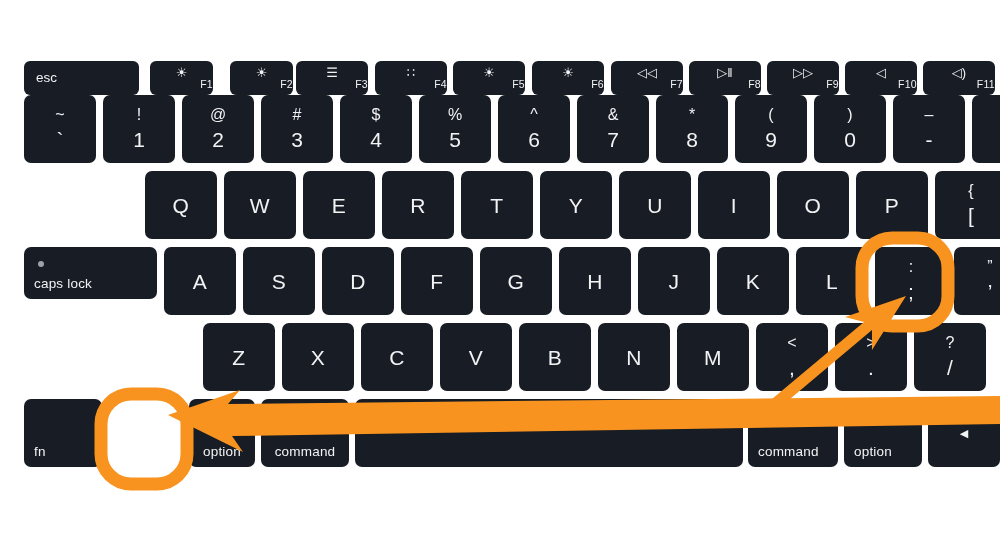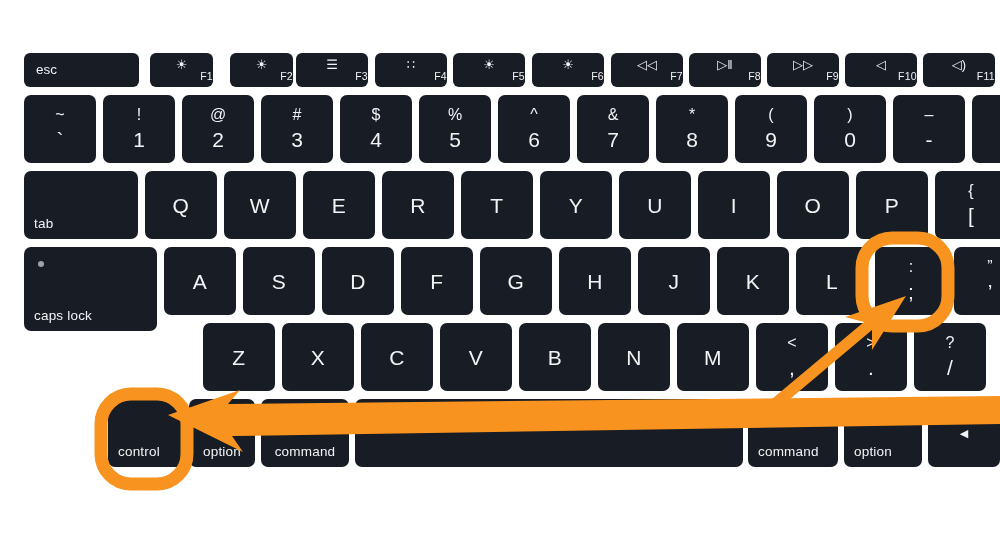--- a/index.html
+++ b/index.html
@@ -13,21 +13,21 @@
   #keyboard{position:absolute;left:0;top:0;width:1000px;height:538px;}
 
   .key{
     position:absolute;
     background:#181c24;
     border-radius:7px;
     color:#f2f3f5;
     box-sizing:border-box;
     user-select:none;
   }
-  .key.fnkey{border-radius:6px;}
+  .key.fnkey{border-radius:6px;margin-top:8px;}
 
   
   .lbl-center{
     position:absolute;left:0;right:0;top:50%;
     transform:translateY(-50%);
     text-align:center;
     font-size:21px;
     font-weight:400;
     letter-spacing:.5px;
     line-height:1;
@@ -175,23 +175,20 @@
       <span class="lbl-lo">0</span>
     </div>
     <div class="key " style="left: 893px; top: 95px; width: 72px; height: 68px;">
       <span class="lbl-up">–</span>
       <span class="lbl-lo">-</span>
     </div>
     <div class="key " style="left: 972px; top: 95px; width: 72px; height: 68px;">
       <span class="lbl-up">+</span>
       <span class="lbl-lo">=</span>
     </div>
-    <div class="key " style="left: 24px; top: 171px; width: 114px; height: 68px;">
-      <span class="lbl-bl">tab</span>
-    </div>
     <div class="key " style="left: 145px; top: 171px; width: 72px; height: 68px;">
       <span class="lbl-center">Q</span>
     </div>
     <div class="key " style="left: 224px; top: 171px; width: 72px; height: 68px;">
       <span class="lbl-center">W</span>
     </div>
     <div class="key " style="left: 303px; top: 171px; width: 72px; height: 68px;">
       <span class="lbl-center">E</span>
     </div>
     <div class="key " style="left: 382px; top: 171px; width: 72px; height: 68px;">
@@ -212,21 +209,21 @@
     <div class="key " style="left: 777px; top: 171px; width: 72px; height: 68px;">
       <span class="lbl-center">O</span>
     </div>
     <div class="key " style="left: 856px; top: 171px; width: 72px; height: 68px;">
       <span class="lbl-center">P</span>
     </div>
     <div class="key " style="left: 935px; top: 171px; width: 72px; height: 68px;">
       <span class="lbl-up">{</span>
       <span class="lbl-lo">[</span>
     </div>
-    <div class="key " style="left: 24px; top: 247px; width: 133px; height: 84px;">
+    <div class="key " style="left: 24px; top: 247px; width: 133px; height: 52px;">
       <span class="capsdot"></span>
       <span class="lbl-bl">caps lock</span>
     </div>
     <div class="key " style="left: 164px; top: 247px; width: 72px; height: 68px;">
       <span class="lbl-center">A</span>
     </div>
     <div class="key " style="left: 243px; top: 247px; width: 72px; height: 68px;">
       <span class="lbl-center">S</span>
     </div>
     <div class="key " style="left: 322px; top: 247px; width: 72px; height: 68px;">
@@ -284,22 +281,22 @@
       <span class="lbl-lo">,</span>
     </div>
     <div class="key " style="left: 835px; top: 323px; width: 72px; height: 68px;">
       <span class="lbl-up">&gt;</span>
       <span class="lbl-lo">.</span>
     </div>
     <div class="key " style="left: 914px; top: 323px; width: 72px; height: 68px;">
       <span class="lbl-up">?</span>
       <span class="lbl-lo">/</span>
     </div>
-    <div class="key " style="left: 108px; top: 399px; width: 75px; height: 68px;">
-      <span class="lbl-bl">control</span>
+    <div class="key " style="left: 24px; top: 399px; width: 78px; height: 68px;">
+      <span class="lbl-bl">fn</span>
     </div>
     <div class="key " style="left: 189px; top: 399px; width: 66px; height: 68px;">
       <span class="lbl-bc">option</span>
     </div>
     <div class="key " style="left: 261px; top: 399px; width: 88px; height: 68px;">
       <span class="lbl-bc">command</span>
     </div>
     <div class="key " style="left: 355px; top: 399px; width: 388px; height: 68px;"></div>
     <div class="key " style="left: 748px; top: 399px; width: 90px; height: 68px;">
       <span class="lbl-tl" style="font-size: 16px;">⌘</span>

